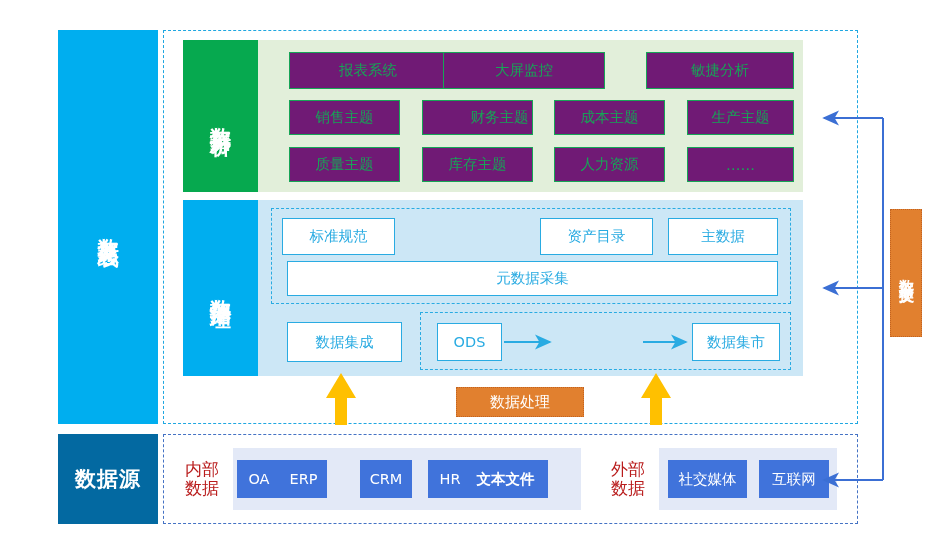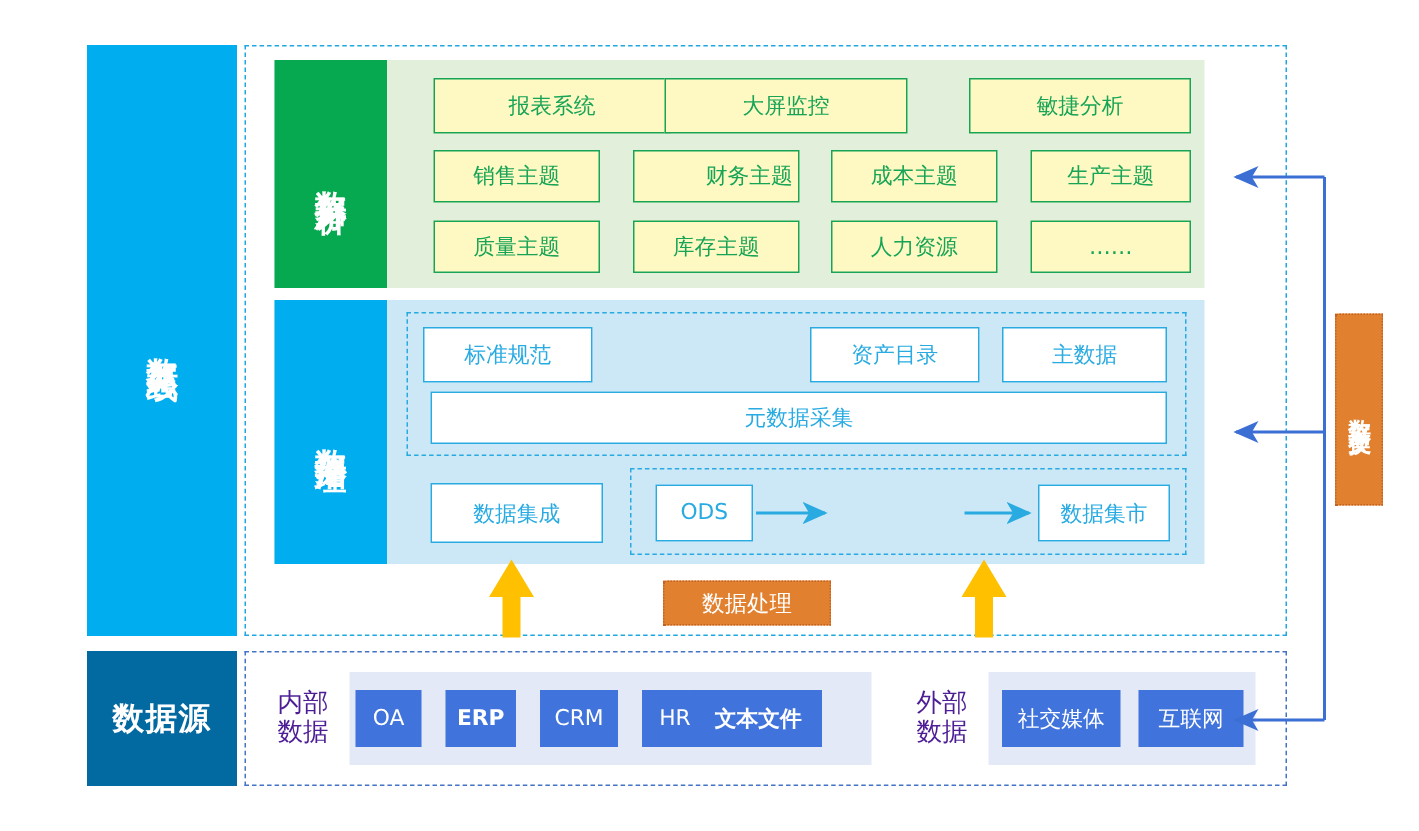--- a/index.html
+++ b/index.html
@@ -27,21 +27,21 @@
   .dashed-blue{border:1.6px dashed #4472C4;}
 
   
   .band-analysis{background:#E2EFDA;}
   .cap-green{
     background:#06A94F;color:#fff;
     display:flex;align-items:center;justify-content:center;
     font-size:21px;font-weight:700;
   }
   .box-green{
-    border:1.4px solid #17A456;background:#fef9c3;color:#17A456;
+    border:1.4px solid #17A456;background:#701a75;color:#17A456;
     display:flex;align-items:center;justify-content:center;
     font-size:14.5px;white-space:nowrap;
   }
 
   
   .band-gov{background:#CCE7F6;}
   .cap-blue{
     background:#00AEEF;color:#fff;
     display:flex;align-items:center;justify-content:center;
     font-size:21px;font-weight:700;
@@ -61,21 +61,21 @@
   }
   .orange-vert{
     background:#E1802F;border:1.2px dotted #C26321;color:#ffffff;
     display:flex;align-items:center;justify-content:center;
     font-size:15px;font-weight:700;
   }
 
   
   .grp-bg{background:#E3E9F7;}
   .grp-label{
-    color:#4c1d95;font-size:17px;line-height:1.12;text-align:center;
+    color:#b91c1c;font-size:17px;line-height:1.12;text-align:center;
     display:flex;align-items:center;justify-content:center;
   }
   .box-src{
     background:#4073DB;color:#ffffff;
     display:flex;align-items:center;justify-content:center;
     font-size:14.5px;white-space:nowrap;
   }
 
   
   .overlay{position:absolute;left:0;top:0;width:946px;height:554px;pointer-events:none;}
@@ -129,37 +129,37 @@
 
   <div class="abs box-cyan" style="left:287px;top:261px;width:491px;height:35px;">元数据采集</div>
 
   <div class="abs box-cyan" style="left:287px;top:322px;width:115px;height:40px;">数据集成</div>
 
   <div class="abs inner-dash" style="left:420px;top:312px;width:371px;height:58px;"></div>
 
   <div class="abs box-cyan" style="left:437px;top:323px;width:65px;height:38px;">ODS</div>
   <div class="abs box-cyan" style="left:692px;top:323px;width:88px;height:38px;">数据集市</div>
 
-  <div class="abs orange-box" style="left:442px;top:387px;width:112px;height:30px;">数据处理</div>
+  <div class="abs orange-box" style="left:456px;top:387px;width:128px;height:30px;">数据处理</div>
 
   <div class="abs orange-vert" style="left:890px;top:209px;width:32px;height:128px;">
     <span class="vert">数据交换</span>
   </div>
 
   <div class="abs dashed-blue" style="left:163px;top:434px;width:695px;height:90px;"></div>
 
   <div class="abs grp-bg" style="left:233px;top:448px;width:348px;height:62px;"></div>
 
   <div class="abs grp-label" style="left:171px;top:452px;width:62px;height:54px;flex-direction:column;">
     <span>内部</span>
     <span>数据</span>
   </div>
 
   <div class="abs box-src" style="left:237px;top:460px;width:44px;height:38px;">OA</div>
-  <div class="abs box-src" style="left:297px;top:460px;width:47px;height:38px;font-weight:bold;">ERP</div>
+  <div class="abs box-src" style="left:280px;top:460px;width:47px;height:38px;">ERP</div>
   <div class="abs box-src" style="left:360px;top:460px;width:52px;height:38px;">CRM</div>
   <div class="abs box-src" style="left:428px;top:460px;width:44px;height:38px;">HR</div>
   <div class="abs box-src" style="left:463px;top:460px;width:85px;height:38px;font-weight:bold;">文本文件</div>
 
   <div class="abs grp-bg" style="left:659px;top:448px;width:178px;height:62px;"></div>
 
   <div class="abs grp-label" style="left:597px;top:452px;width:62px;height:54px;flex-direction:column;">
     <span>外部</span>
     <span>数据</span>
   </div>

